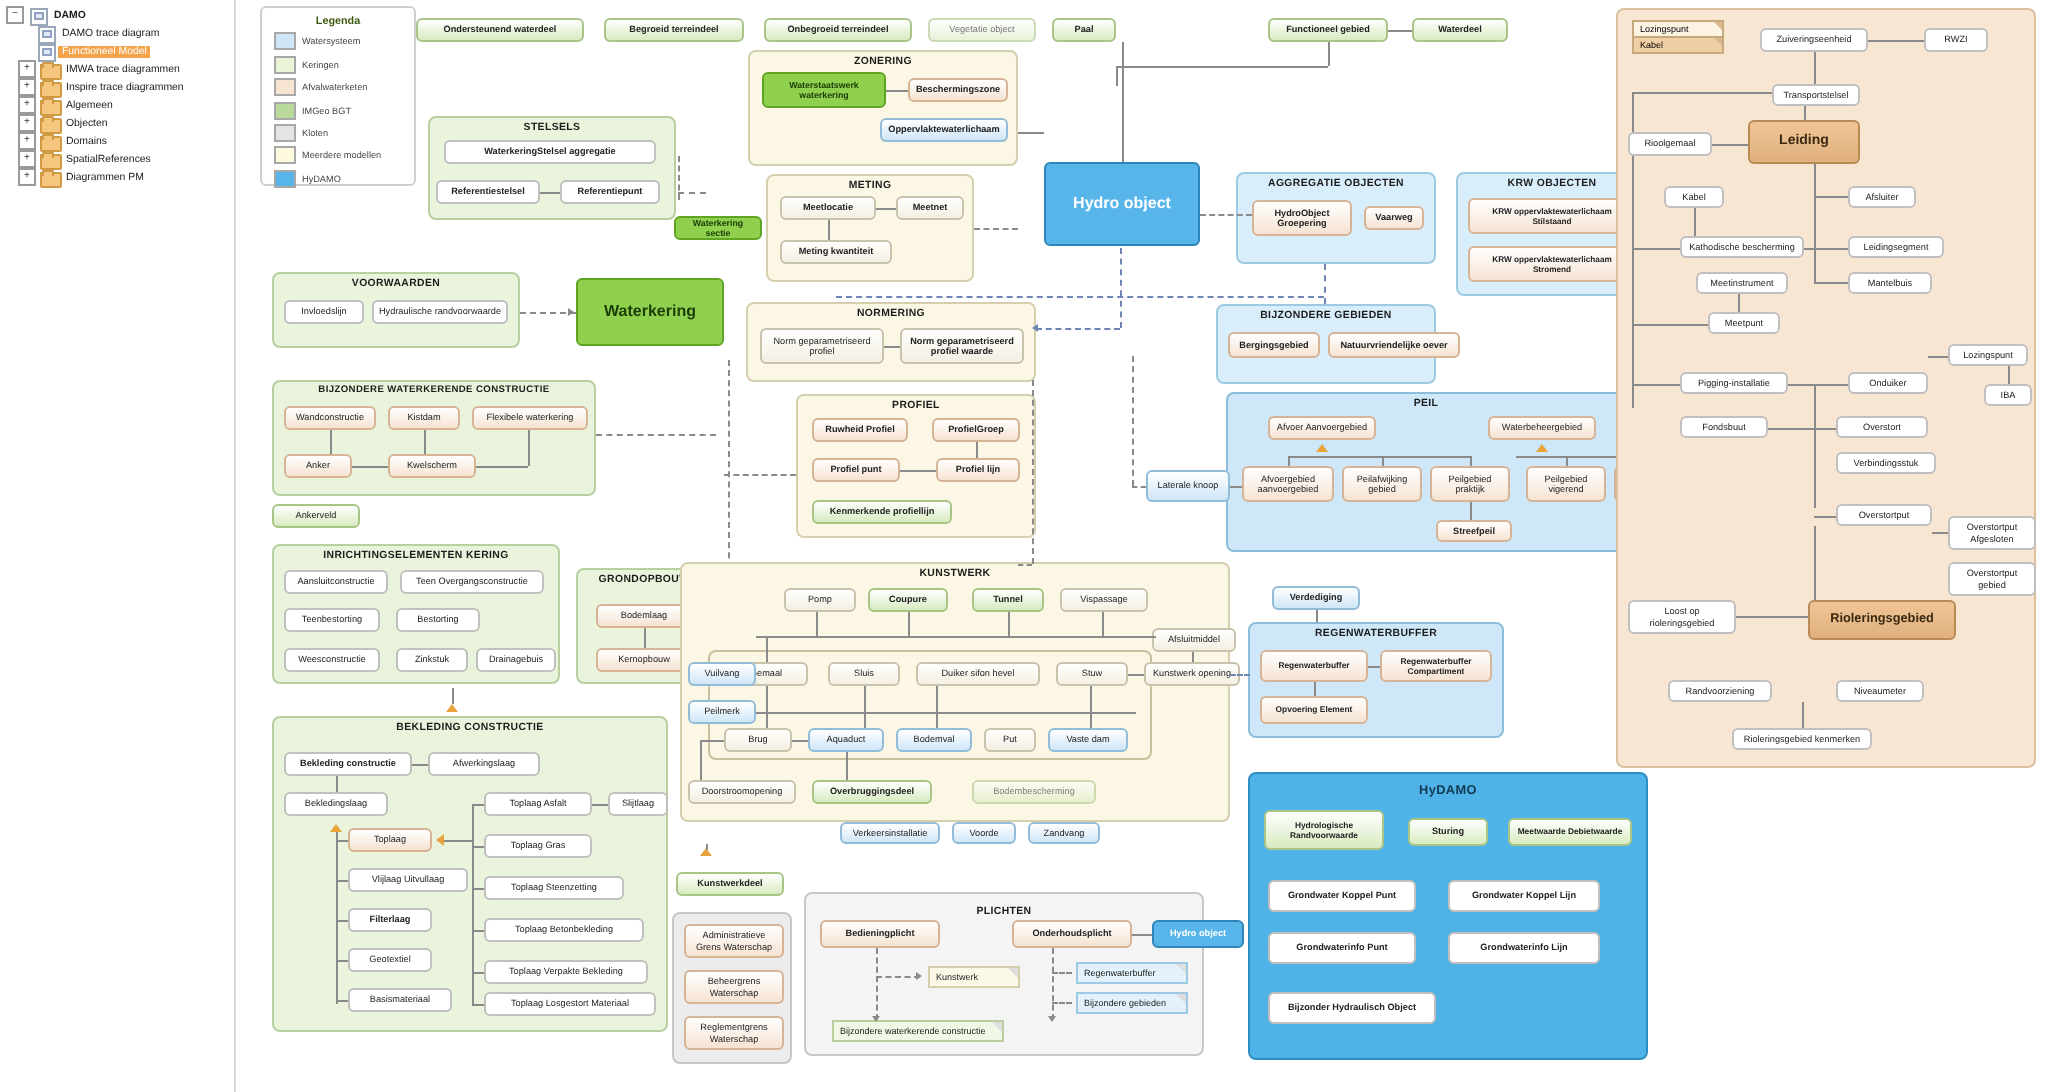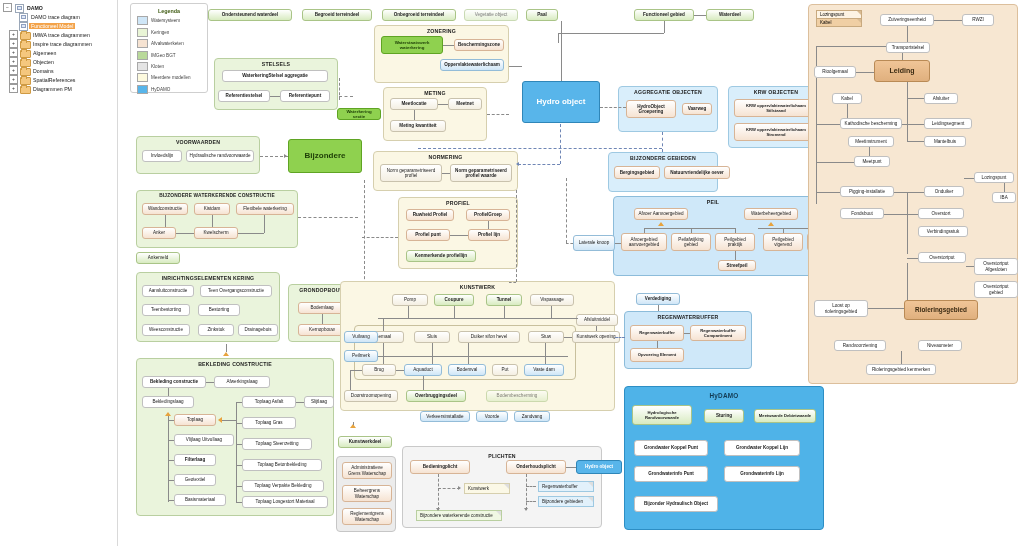--- a/index.html
+++ b/index.html
@@ -240,21 +240,21 @@
     <div class="node n-cream abs" style="left:330px;top:98px;width:34px;height:12px;font-weight:bold;">Meetnet</div>
     <div class="node n-cream abs" style="left:272px;top:120px;width:56px;height:12px;font-weight:bold;">Meting kwantiteit</div>
     <div class="ln lnh" style="left:320px;top:104px;width:10px;"></div>
     <div class="ln lnv" style="left:296px;top:110px;height:10px;"></div>
     <div class="dash-g" style="left:369px;top:114px;width:22px;"></div>
 
     <div class="node n-lgreen abs" style="left:219px;top:108px;width:44px;height:12px;font-size:4.4px;">Waterkering sectie</div>
 
     <div class="node n-lblue abs" style="left:404px;top:81px;width:78px;height:42px;font-size:8px;border-radius:3px;">Hydro object</div>
 
-    <div class="node n-lgreen abs" style="left:170px;top:139px;width:74px;height:34px;font-size:8px;">Bijzondere</div>
+    <div class="node n-lgreen abs" style="left:170px;top:139px;width:74px;height:34px;font-size:8px;">Waterkering</div>
 
     <div class="grp g-cream" style="left:255px;top:151px;width:145px;height:40px;">
       <div class="gtitle">NORMERING</div>
     </div>
     <div class="node n-cream abs" style="left:262px;top:164px;width:62px;height:18px;">Norm geparametriseerd profiel</div>
     <div class="node n-cream abs" style="left:332px;top:164px;width:62px;height:18px;font-weight:bold;">Norm geparametriseerd profiel waarde</div>
     <div class="ln lnh" style="left:324px;top:173px;width:8px;"></div>
     <div class="dash-h" style="left:400px;top:164px;width:42px;"></div>
     <div class="arrow-r" style="left:398px;top:162px;transform:rotate(180deg);"></div>
     <div class="dash-v" style="left:442px;top:124px;height:40px;"></div>

